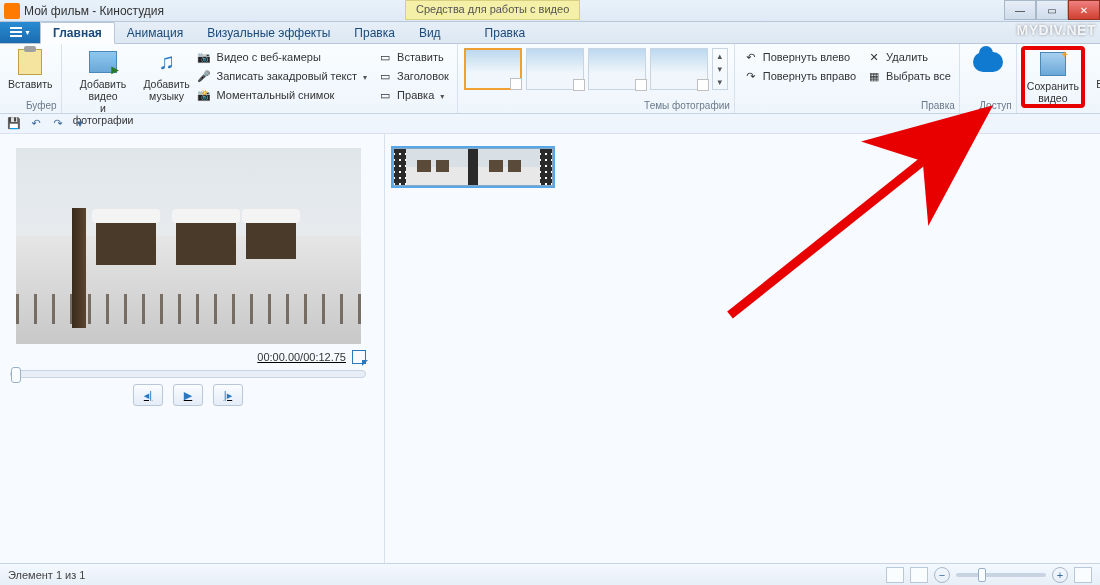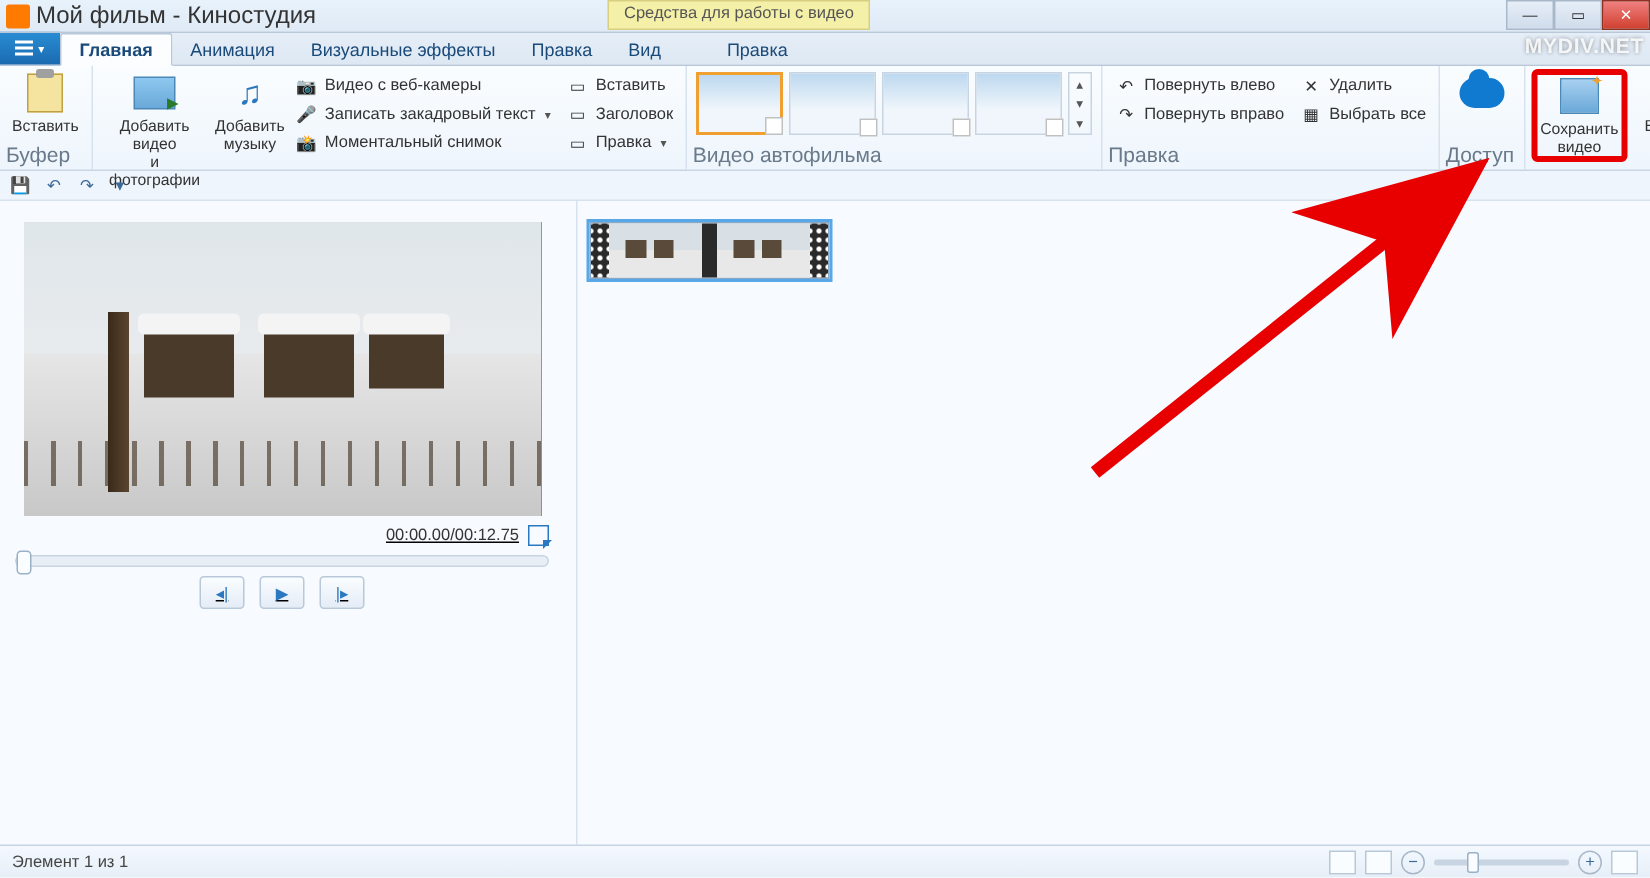--- a/index.html
+++ b/index.html
@@ -1,40 +1,40 @@
 <!DOCTYPE html>
 <html><head>
 <meta charset="utf-8">
 <style>
 * { box-sizing: border-box; margin: 0; padding: 0; font-family: "Segoe UI", Tahoma, sans-serif; }
 body { width: 1100px; height: 585px; background: #f7fbff; overflow: hidden; position: relative; }
 
 
 .titlebar { height: 22px; background: linear-gradient(#e8f2fb,#dfeaf6); display:flex; align-items:center; position:relative; border-bottom:1px solid #b8c8d8; }
 .titlebar .wl-icon { width:16px; height:16px; margin:0 4px; background:#ff7a00; border-radius:2px; }
-.titlebar .title { font-size:16px; color:#333; }
+.titlebar .title { font-size:12px; color:#333; }
 .titlebar .context-tab { position:absolute; left:405px; top:0; height:20px; padding:2px 10px; background:#f4f0a8; border:1px solid #d8d080; font-size:11px; color:#555; }
 .winbtns { position:absolute; right:0; top:0; display:flex; }
 .winbtn { width:32px; height:20px; display:flex; align-items:center; justify-content:center; font-size:10px; color:#333; }
 .winbtn.min { background:linear-gradient(#e6eef7,#d0dcec); border:1px solid #a8b8c8;}
 .winbtn.max { background:linear-gradient(#e6eef7,#d0dcec); border:1px solid #a8b8c8;}
 .winbtn.close { background:linear-gradient(#f08080,#d04030); color:#fff; border:1px solid #903020;}
 .watermark { position:absolute; right:4px; top:22px; font-size:14px; font-weight:bold; color:rgba(255,255,255,0.85); text-shadow:0 0 3px rgba(0,0,0,0.4); letter-spacing:0.5px; pointer-events:none; z-index:50; }
 
 
 .tabrow { height:22px; background:linear-gradient(#e6eef7,#dde8f3); display:flex; align-items:flex-end; border-bottom:1px solid #b8c8d8; }
 .filebtn { height:22px; width:40px; background:linear-gradient(#2a8dd4,#1a6bb0); display:flex; align-items:center; justify-content:center; color:#fff; font-size:10px; }
 .filebtn::after{content:"▾"; margin-left:3px; font-size:8px;}
 .tab { padding:3px 12px; font-size:12px; color:#1a4a7a; cursor:default; }
 .tab.active { background:#fbfdff; border:1px solid #b8c8d8; border-bottom:1px solid #fbfdff; border-radius:2px 2px 0 0; margin-bottom:-1px;font-weight:bold; }
 
 .ribbon { height:70px; background:linear-gradient(#fafdff,#eef5fc); border-bottom:1px solid #c8d4e2; display:flex; }
 .group { border-right:1px solid #d8e2ee; display:flex; flex-direction:column; padding:2px 4px 0; }
 .group-body { flex:1; display:flex; align-items:flex-start; gap:2px; }
-.group-label { text-align:left; font-size:14px; color:#6a7a8a; padding:1px 0 2px; }
+.group-label { text-align:right; font-size:10px; color:#6a7a8a; padding:1px 0 2px; }
 
 .bigbtn { display:flex; flex-direction:column; align-items:center; justify-content:flex-start; padding:2px 4px; font-size:10.5px; color:#333; text-align:center; line-height:1.15; min-width:48px; }
 .bigbtn .ico { width:30px; height:28px; margin-bottom:2px; display:flex; align-items:center; justify-content:center; }
 .bigbtn.highlight { border:4px solid #e80000; border-radius:4px; padding:0 2px; }
 
 .smallrow { display:flex; flex-direction:column; gap:1px; padding-top:2px; }
 .smallbtn { display:flex; align-items:center; gap:4px; font-size:11px; color:#333; padding:1px 4px; white-space:nowrap; }
 .smallbtn .si { width:16px; height:16px; display:inline-flex; align-items:center; justify-content:center; }
 .smallbtn .dd::after{content:"▾"; font-size:8px; margin-left:2px; color:#555;}
 
@@ -202,21 +202,21 @@
         <div class="theme"></div>
         <div class="theme"></div>
         <div class="theme"></div>
         <div class="themes-more">
             <span>▴</span>
             <span>▾</span>
             <span>▾</span>
           </div>
       </div>
     </div>
-    <div class="group-label">Видео автофильма</div>
+    <div class="group-label">Темы фотографии</div>
   </div>
 
   <div class="group">
     <div class="group-body">
       <div class="smallrow">
         <div class="smallbtn">
             <span class="si">↶</span>
             <span>Повернуть влево</span>
           </div>
         <div class="smallbtn">

